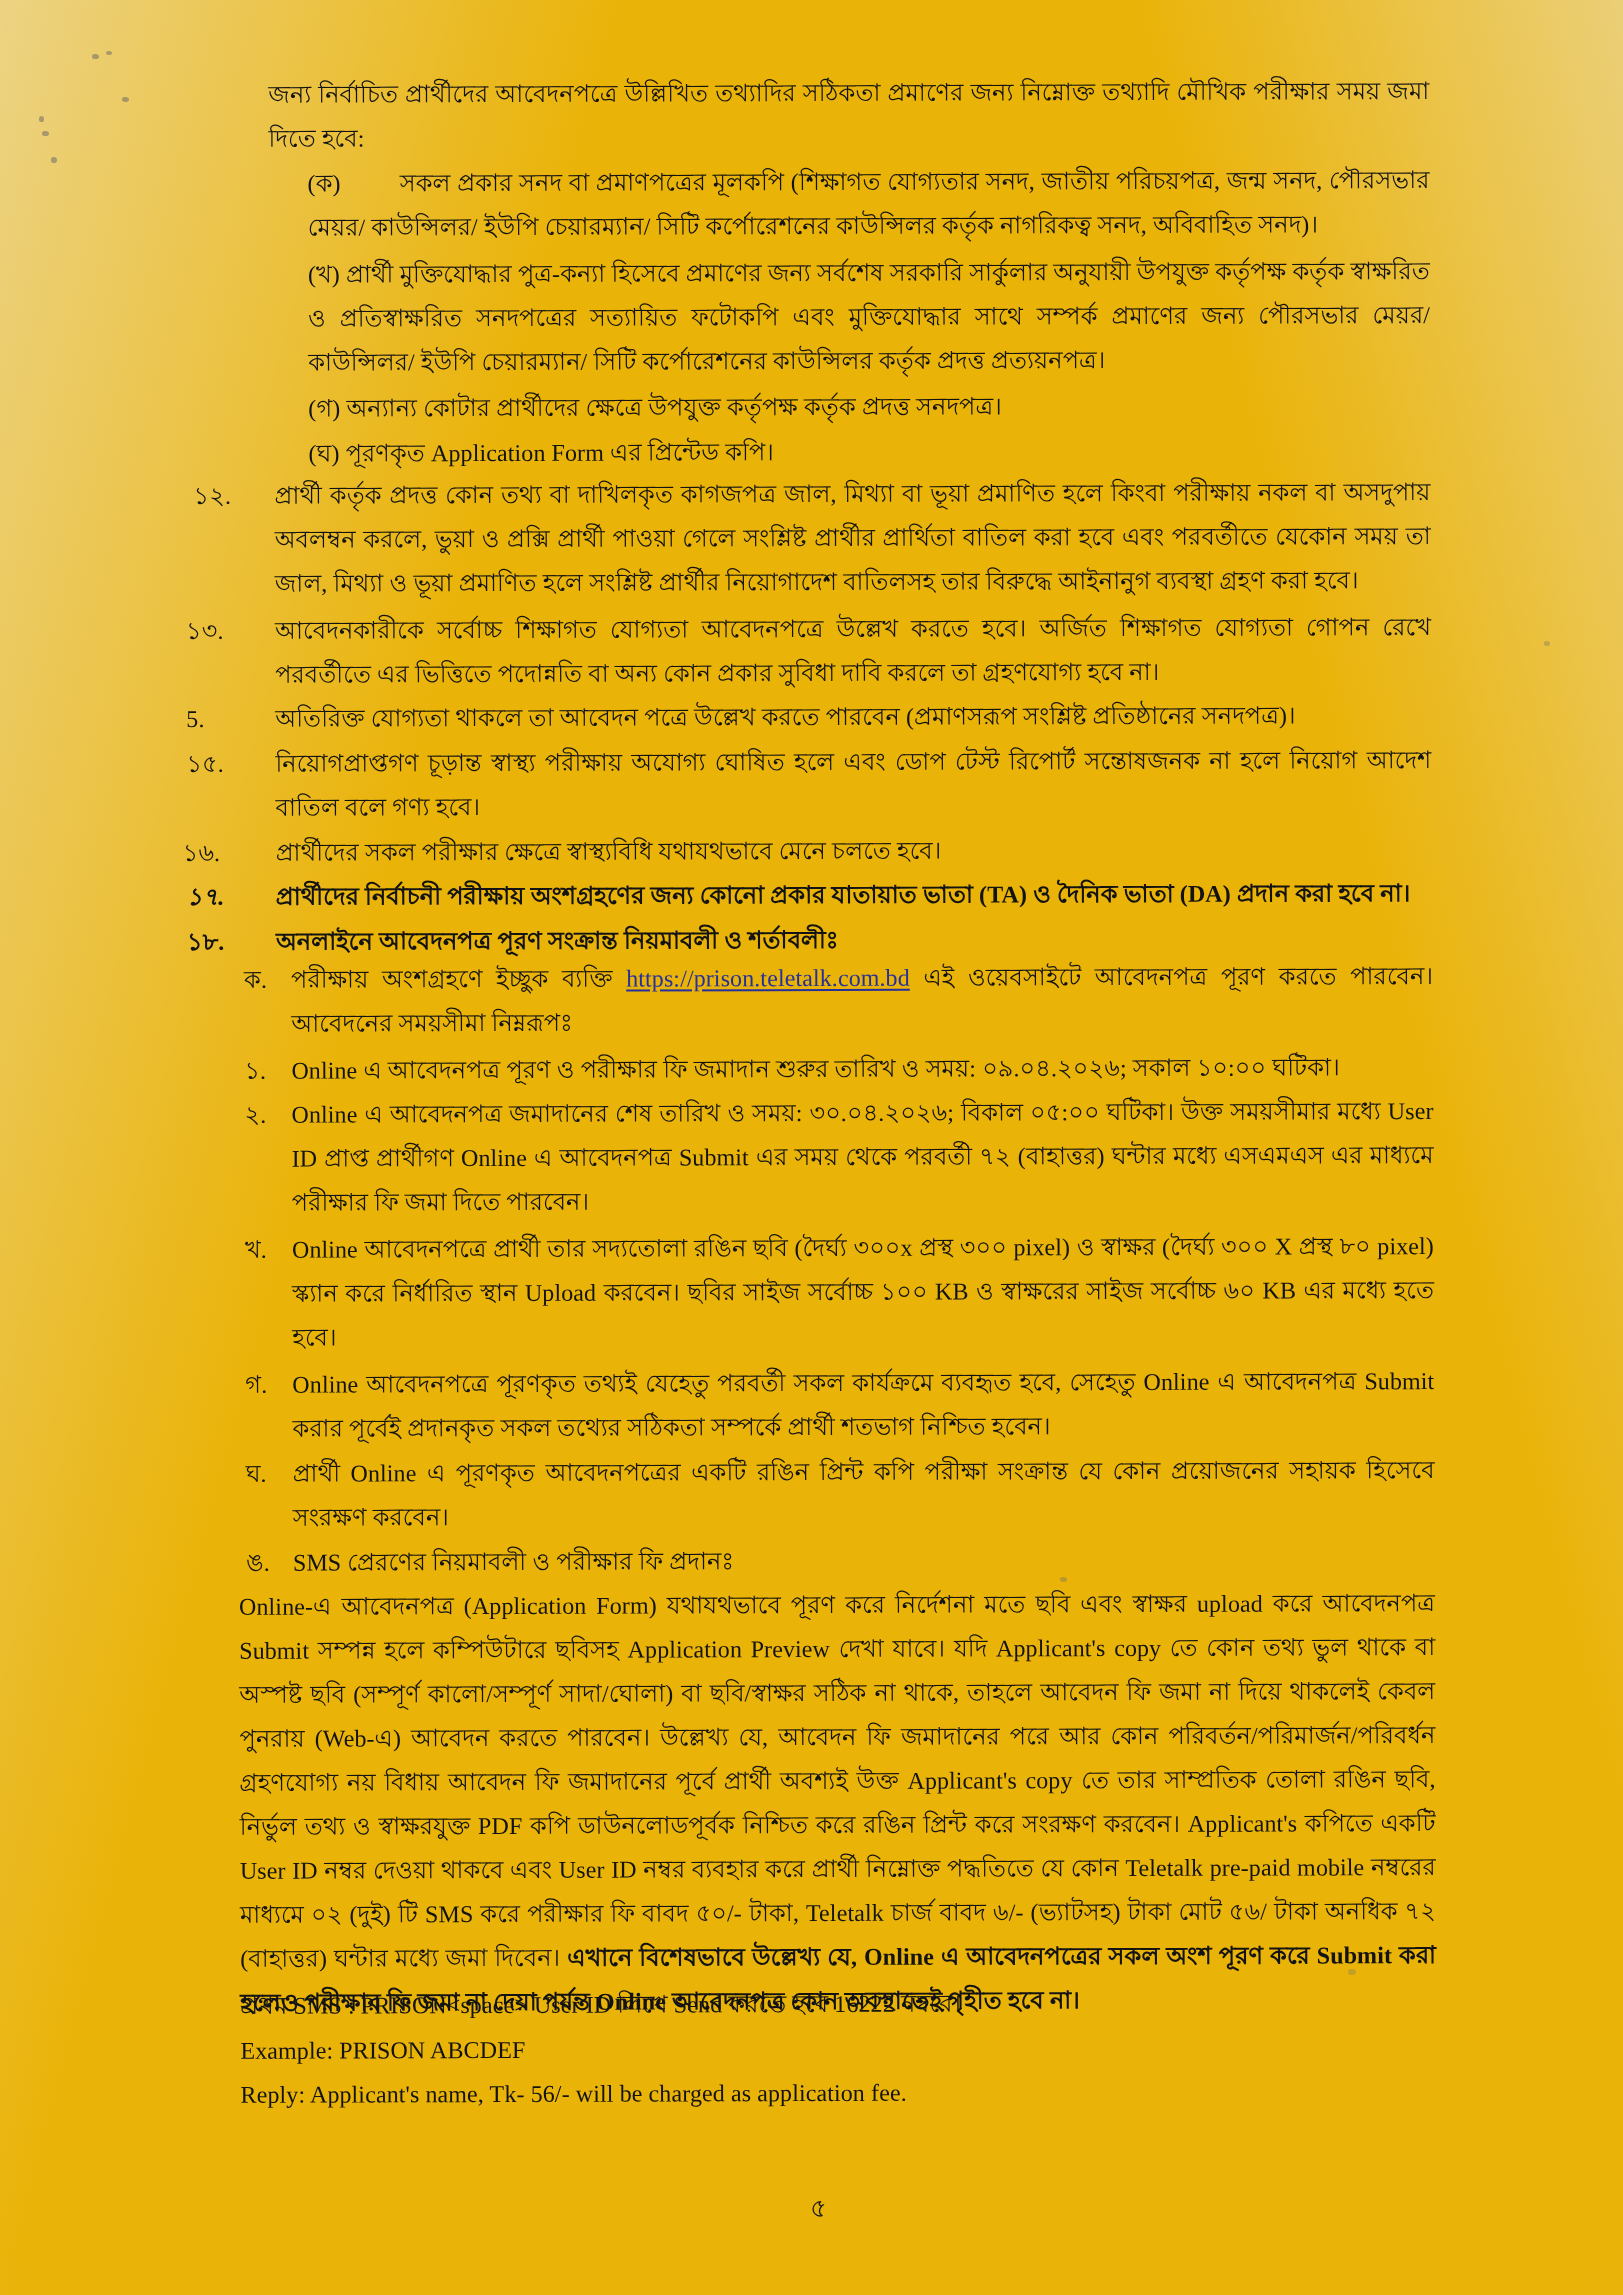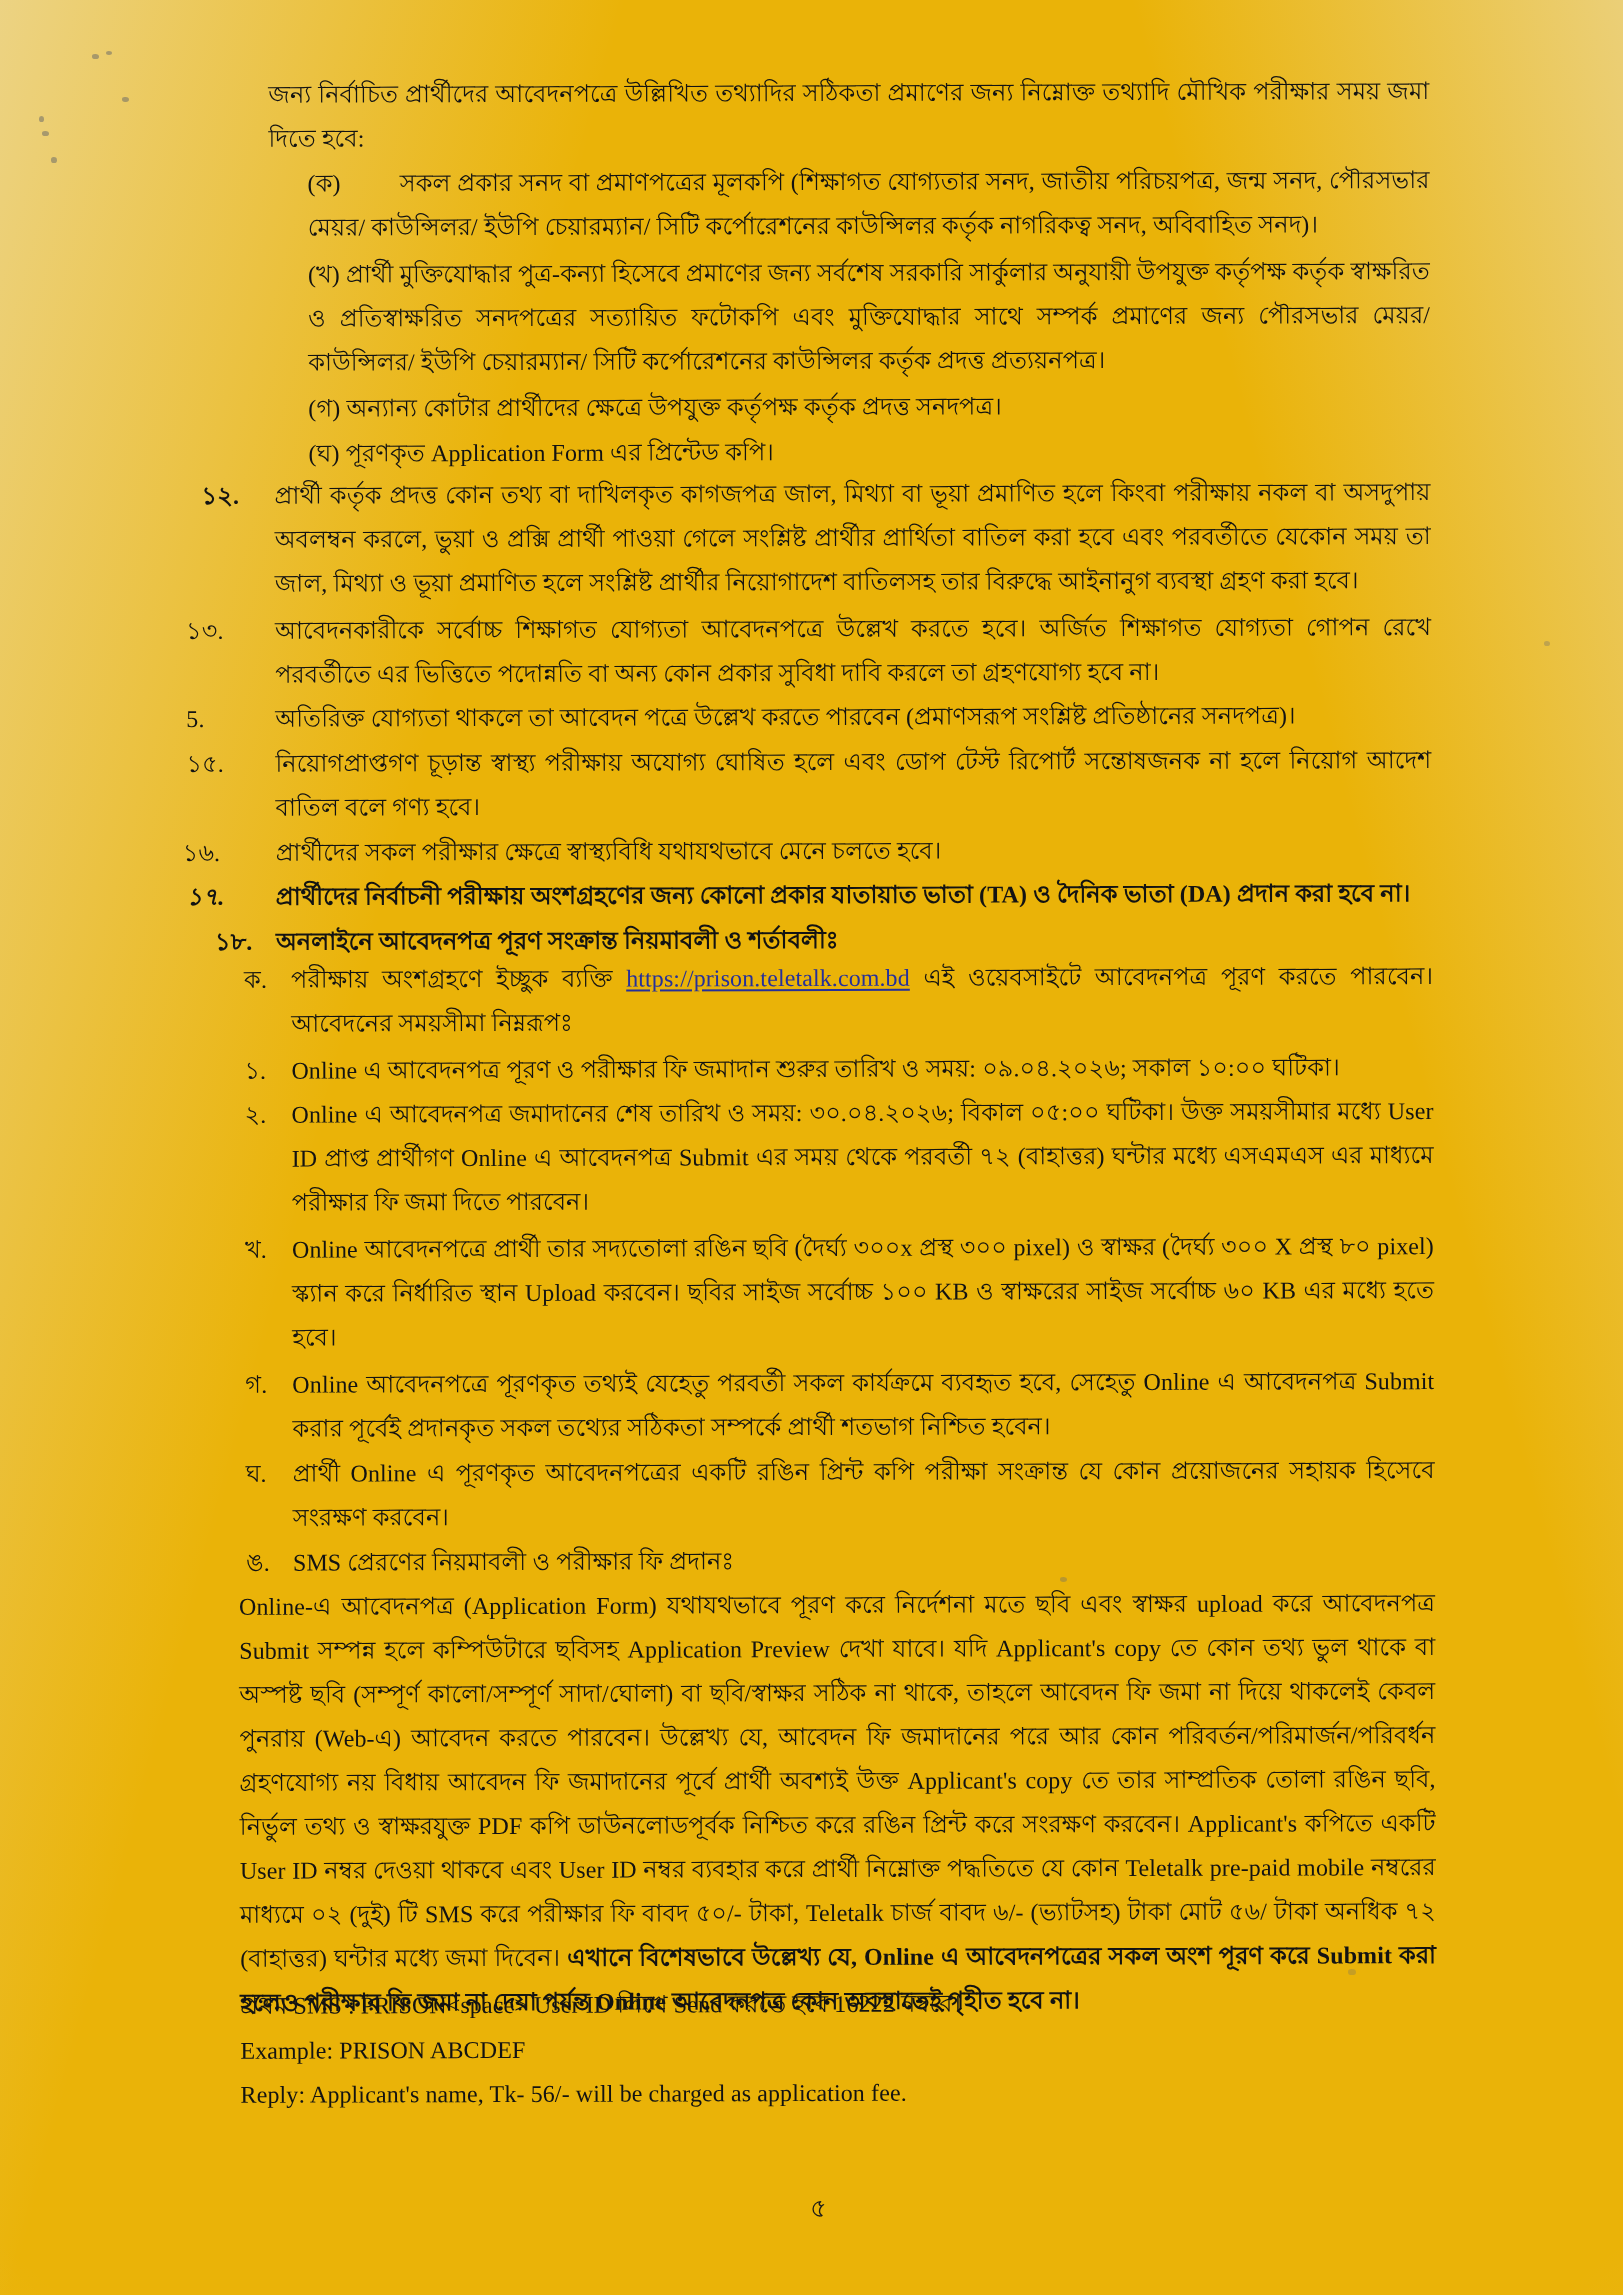--- a/index.html
+++ b/index.html
@@ -115,39 +115,39 @@
     <div class="block bn" style="left:307px;top:385px;width:1122px;">
       <span>(গ)</span>
       <span>অন্যান্য কোটার প্রার্থীদের ক্ষেত্রে উপযুক্ত কর্তৃপক্ষ কর্তৃক প্রদত্ত সনদপত্র।</span>
     </div>
 
     <div class="block bn" style="left:307px;top:430px;width:1122px;">
       <span>(ঘ)</span>
       <span class="lat">পূরণকৃত Application Form এর প্রিন্টেড কপি।</span>
     </div>
 
-    <div class="marker" style="left:200px;top:472px;font-weight:bold;">১২.</div>
+    <div class="marker" style="left:192px;top:472px;">১২.</div>
     <div class="block bn" style="left:273px;top:472px;width:1156px;">প্রার্থী কর্তৃক প্রদত্ত কোন তথ্য বা দাখিলকৃত কাগজপত্র জাল, মিথ্যা বা ভূয়া প্রমাণিত হলে কিংবা পরীক্ষায় নকল বা অসদুপায় অবলম্বন করলে, ভুয়া ও প্রক্সি প্রার্থী পাওয়া গেলে সংশ্লিষ্ট প্রার্থীর প্রার্থিতা বাতিল করা হবে এবং পরবর্তীতে যেকোন সময় তা জাল, মিথ্যা ও ভূয়া প্রমাণিত হলে সংশ্লিষ্ট প্রার্থীর নিয়োগাদেশ বাতিলসহ তার বিরুদ্ধে আইনানুগ ব্যবস্থা গ্রহণ করা হবে।</div>
 
     <div class="marker" style="left:184px;top:607px;text-align:right;">১৩.</div>
     <div class="block bn" style="left:273px;top:607px;width:1156px;">আবেদনকারীকে সর্বোচ্চ শিক্ষাগত যোগ্যতা আবেদনপত্রে উল্লেখ করতে হবে। অর্জিত শিক্ষাগত যোগ্যতা গোপন রেখে পরবর্তীতে এর ভিত্তিতে পদোন্নতি বা অন্য কোন প্রকার সুবিধা দাবি করলে তা গ্রহণযোগ্য হবে না।</div>
 
     <div class="marker" style="left:184px;top:695px;">5.</div>
     <div class="block bn" style="left:273px;top:695px;width:1156px;">অতিরিক্ত যোগ্যতা থাকলে তা আবেদন পত্রে উল্লেখ করতে পারবেন (প্রমাণসরূপ সংশ্লিষ্ট প্রতিষ্ঠানের সনদপত্র)।</div>
 
     <div class="marker" style="left:184px;top:740px;">১৫.</div>
     <div class="block bn" style="left:273px;top:740px;width:1156px;">নিয়োগপ্রাপ্তগণ চূড়ান্ত স্বাস্থ্য পরীক্ষায় অযোগ্য ঘোষিত হলে এবং ডোপ টেস্ট রিপোর্ট সন্তোষজনক না হলে নিয়োগ আদেশ বাতিল বলে গণ্য হবে।</div>
 
     <div class="marker" style="left:180px;top:829px;">১৬.</div>
     <div class="block bn" style="left:273px;top:829px;width:1156px;">প্রার্থীদের সকল পরীক্ষার ক্ষেত্রে স্বাস্থ্যবিধি যথাযথভাবে মেনে চলতে হবে।</div>
 
     <div class="marker bold" style="left:184px;top:873px;font-style:italic;">১৭.</div>
     <div class="block bn bold" style="left:273px;top:873px;width:1156px;text-align:left;">প্রার্থীদের নির্বাচনী পরীক্ষায় অংশগ্রহণের জন্য কোনো প্রকার যাতায়াত ভাতা (TA) ও দৈনিক ভাতা (DA) প্রদান করা হবে না।</div>
 
-    <div class="marker bold" style="left:184px;top:918px;margin-left:28px;">১৮.</div>
+    <div class="marker bold" style="left:184px;top:918px;">১৮.</div>
     <div class="block bn bold" style="left:273px;top:918px;width:1156px;text-align:left;">অনলাইনে আবেদনপত্র পূরণ সংক্রান্ত নিয়মাবলী ও শর্তাবলীঃ</div>
 
     <div class="marker" style="left:241px;top:956px;">ক.</div>
     <div class="block bn" style="left:288px;top:956px;width:1142px;">
       <span>পরীক্ষায় অংশগ্রহণে ইচ্ছুক ব্যক্তি </span><span class="url lat">https://prison.teletalk.com.bd</span><span> এই ওয়েবসাইটে আবেদনপত্র পূরণ করতে পারবেন। আবেদনের সময়সীমা নিম্নরূপঃ</span>
     </div>
 
     <div class="marker" style="left:241px;top:1047px;">১.</div>
     <div class="block bn" style="left:288px;top:1047px;width:1142px;text-align:left;">Online এ আবেদনপত্র পূরণ ও পরীক্ষার ফি জমাদান শুরুর তারিখ ও সময়: ০৯.০৪.২০২৬; সকাল ১০:০০ ঘটিকা।</div>
 

